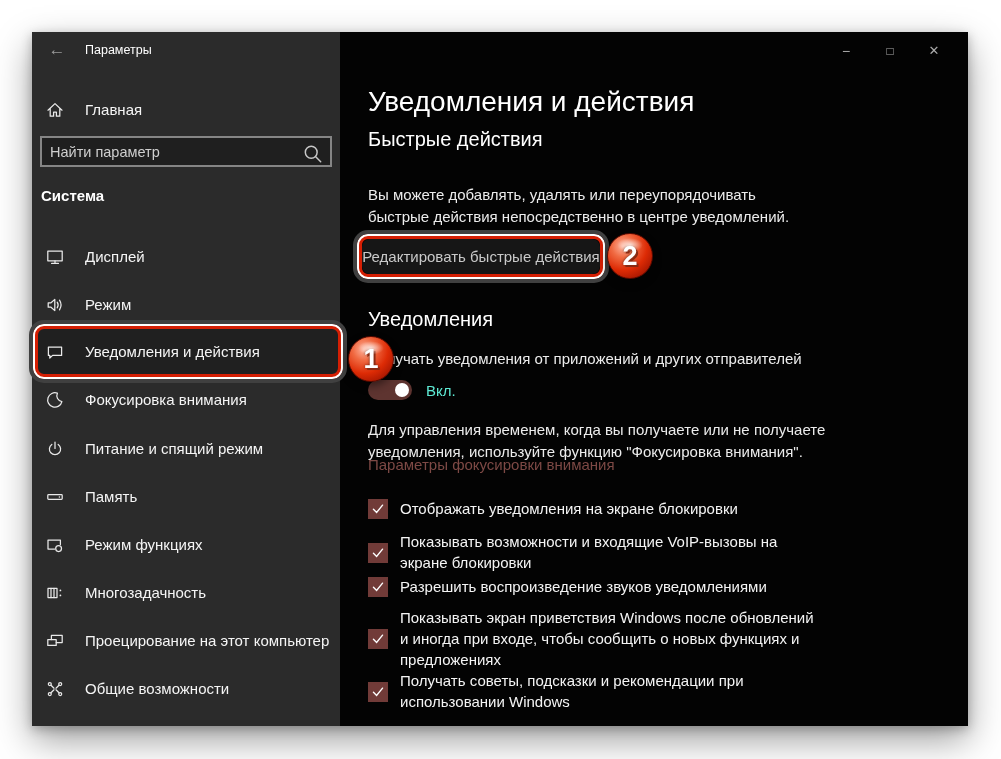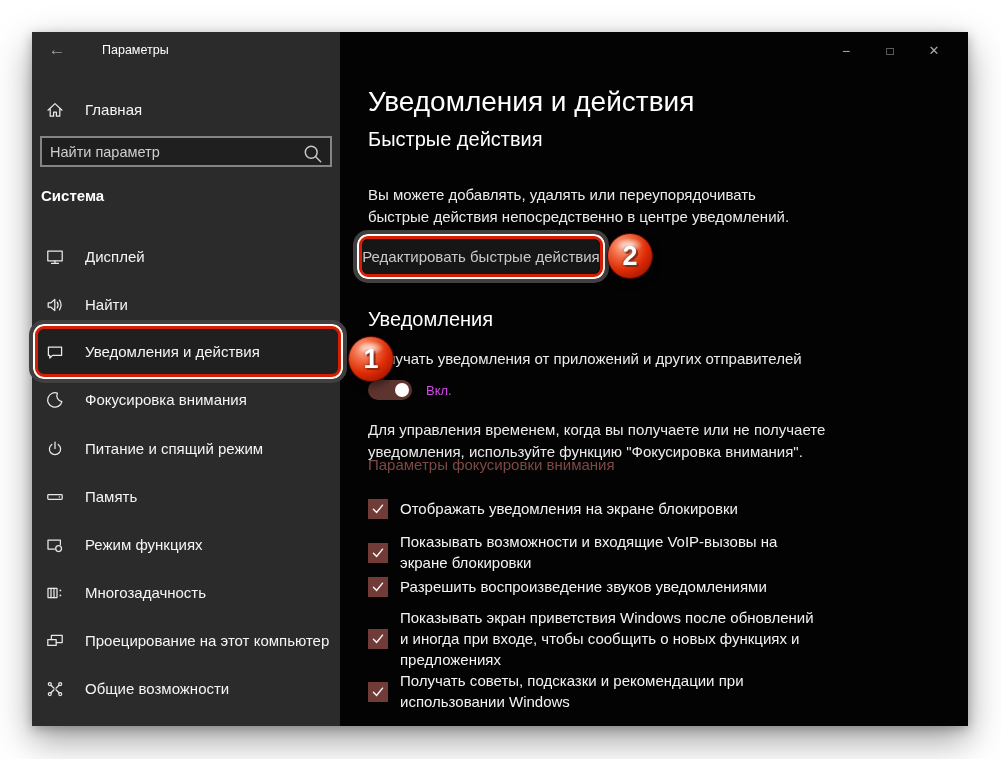--- a/index.html
+++ b/index.html
@@ -7,21 +7,21 @@
               font-family:"Liberation Sans","DejaVu Sans",sans-serif; }
 
   .window { position:absolute; left:32px; top:32px; width:936px; height:694px;
             background:#000; box-shadow:0 14px 34px rgba(0,0,0,.38), 0 3px 10px rgba(0,0,0,.25); }
 
   
   .sidebar { position:absolute; left:0; top:0; width:308px; height:100%;
              background:#2b2b2b; color:#f2f2f2; }
   .back-btn { position:absolute; left:12px; top:5px; font-size:17px; color:#9a9a9a;
               width:26px; height:26px; text-align:center; line-height:26px; cursor:pointer; }
-  .app-title { position:absolute; left:53px; top:11px; font-size:12.5px; color:#fff;margin-left:17px; }
+  .app-title { position:absolute; left:53px; top:11px; font-size:12.5px; color:#fff; }
 
   .home-row { position:absolute; left:0; top:58px; width:100%; height:40px; cursor:pointer; }
   .home-row .nav-icon { top:10px; }
   .home-row .nav-label { top:11px; }
 
   .searchbox { position:absolute; left:8px; top:104px; width:292px; height:31px;
                background:#1f1f1f; border:2px solid #858585; display:flex; align-items:center;gap:46px; }
   .searchbox input { flex:1; background:transparent; border:none; outline:none;
                color:#cfcfcf; font-size:14.5px; padding:0 8px;
                font-family:"Liberation Sans","DejaVu Sans",sans-serif; }
@@ -55,21 +55,21 @@
   .body-text { position:absolute; left:28px; font-size:15px; line-height:22px; color:#ececec; }
   .p-quick { top:152px; width:452px; }
   .p-focus { top:387px; width:458px; }
   .row-label { top:316px; width:470px; }
 
   .focus-link { position:absolute; left:28px; top:424px; font-size:15px; color:#7d4945; cursor:pointer; }
 
   .toggle-row { position:absolute; left:28px; top:348px; display:flex; align-items:center; gap:14px; }
   .toggle { position:relative; width:44px; height:20px; border-radius:10px; background:#5e3430; cursor:pointer; }
   .toggle .knob { position:absolute; right:3px; top:3px; width:14px; height:14px; border-radius:50%; background:#fff; }
-  .toggle-state { font-size:13px; color:#d946ef; }
+  .toggle-state { font-size:15px; color:#5eead4; }
 
   .checklist { position:absolute; left:28px; top:466px; width:465px; }
   .check-row { display:flex; align-items:center; }
   .checkbox { flex:0 0 auto; width:20px; height:20px; margin:1px 12px 0 0; background:#713b38;
               display:flex; align-items:center; justify-content:center; cursor:pointer; }
   .checkbox svg { width:14px; height:14px; display:block; }
   .check-label { font-size:15px; line-height:21px; color:#f4f4f4; width:424px; }
 
   
   .ann-ring { position:absolute; border:4px solid #404040; border-radius:15px;
@@ -136,21 +136,21 @@
       <span class="nav-label">Дисплей</span>
     </div>
 
     <div class="nav-row" style="top:249px">
       <span class="nav-icon">
         <svg viewBox="0 0 20 20">
             <path class="icon-stroke" d="M3.2 7.8 H6 L9.8 4.4 V15.6 L6 12.2 H3.2 Z"></path>
             <path class="icon-stroke" d="M12.2 7.2 q1.9 2.8 0 5.6 M14.5 5.2 q3.1 4.8 0 9.6"></path>
           </svg>
       </span>
-      <span class="nav-label">Найти</span>
+      <span class="nav-label">Режим</span>
     </div>
 
     <div class="nav-row selected" style="top:296px">
       <span class="nav-icon">
         <svg viewBox="0 0 20 20">
             <path class="icon-stroke" d="M3.4 5 H16.6 V13.4 H7.6 L4.8 16 V13.4 H3.4 Z"></path>
           </svg>
       </span>
       <span class="nav-label">Уведомления и действия</span>
     </div>

